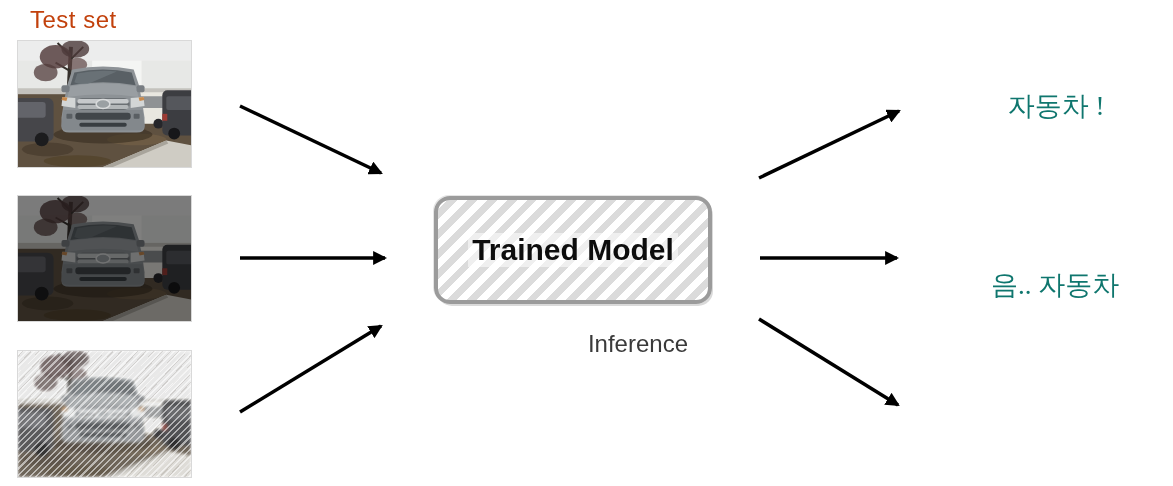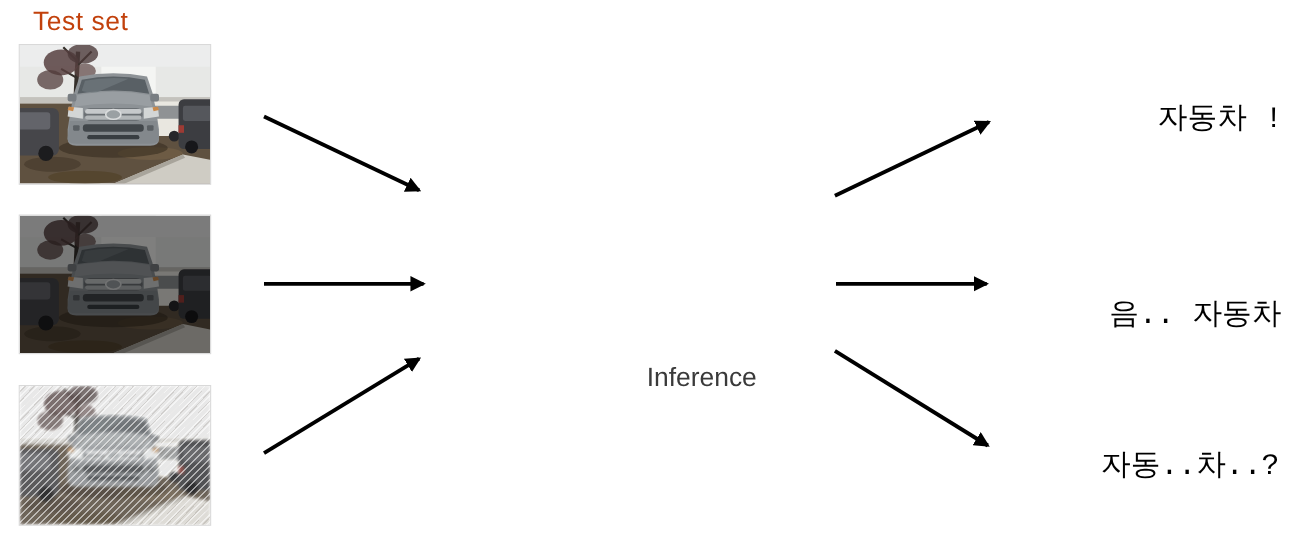--- a/index.html
+++ b/index.html
@@ -87,24 +87,24 @@
     text-align: right;
     font-size: 24px;
     font-weight: 400;
     color: #3a3a3a;
   }
 
   
   .output {
     position: absolute;
     width: 220px;
-    text-align: right;
+    text-align: center;
     font-size: 27px;
-    color: #000000;
-    font-family: Liberation Mono, monospace;
+    color: #0f766e;
+    font-family: Liberation Serif, serif;
     white-space: nowrap;
   }
   .output-1 { left: 946px; top: 88px; }
   .output-2 { left: 945px; top: 247px; margin-top: 20px; }
   .output-3 { left: 943px; top: 404px; }
 
   .defs-holder { position: absolute; width: 0; height: 0; overflow: hidden; }
 </style>
 </head>
 <body>
@@ -191,20 +191,22 @@
     <g stroke="#000000" stroke-width="3.5" fill="none">
       <line x1="240" y1="106" x2="381" y2="173" marker-end="url(#ah)"></line>
       <line x1="240" y1="258" x2="385" y2="258" marker-end="url(#ah)"></line>
       <line x1="240" y1="412" x2="381" y2="326" marker-end="url(#ah)"></line>
       <line x1="759" y1="178" x2="899" y2="111" marker-end="url(#ah)"></line>
       <line x1="760" y1="258" x2="897" y2="258" marker-end="url(#ah)"></line>
       <line x1="759" y1="319" x2="898" y2="405" marker-end="url(#ah)"></line>
     </g>
   </svg>
 
+  <div class="model-box">
+    <span class="model-label">Trained Model</span>
+  </div>
 
   <div class="inference-label">Inference</div>
 
   <div class="output output-1">자동차 !</div>
   <div class="output output-2">음.. 자동차</div>
-  <div class="output output-3">자동..차..?</div>
 
 </div>
 
 </body></html>

